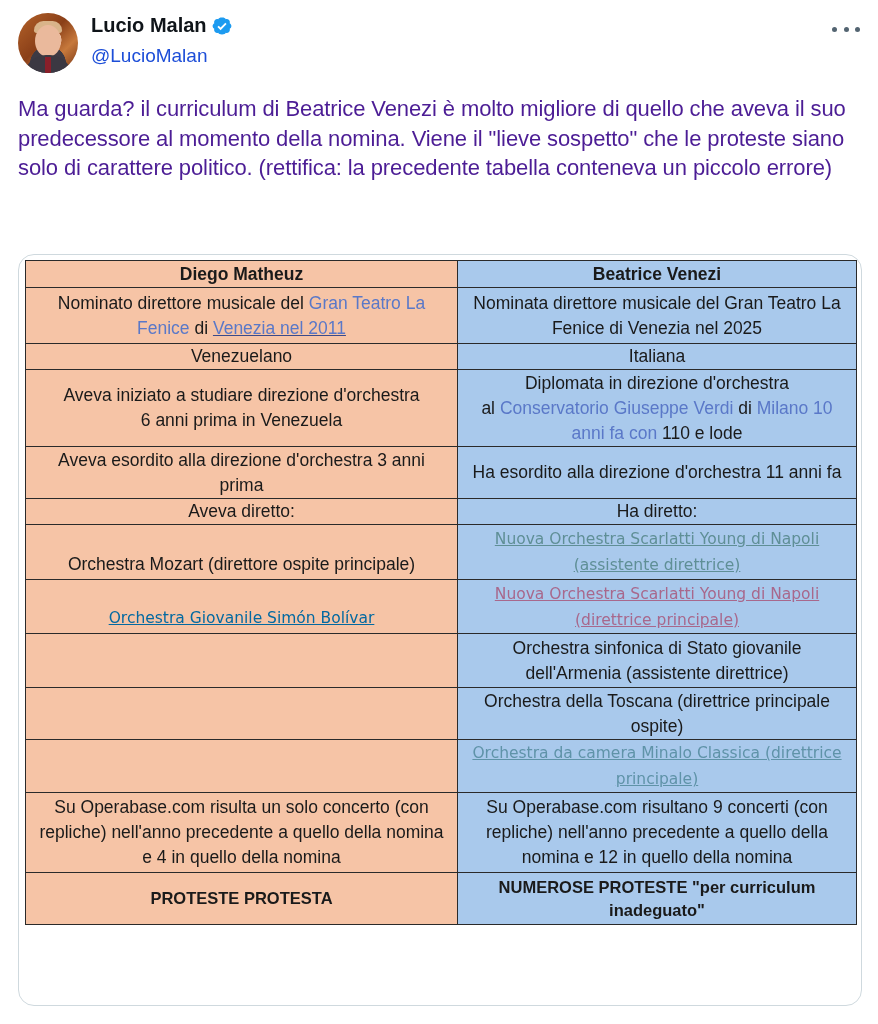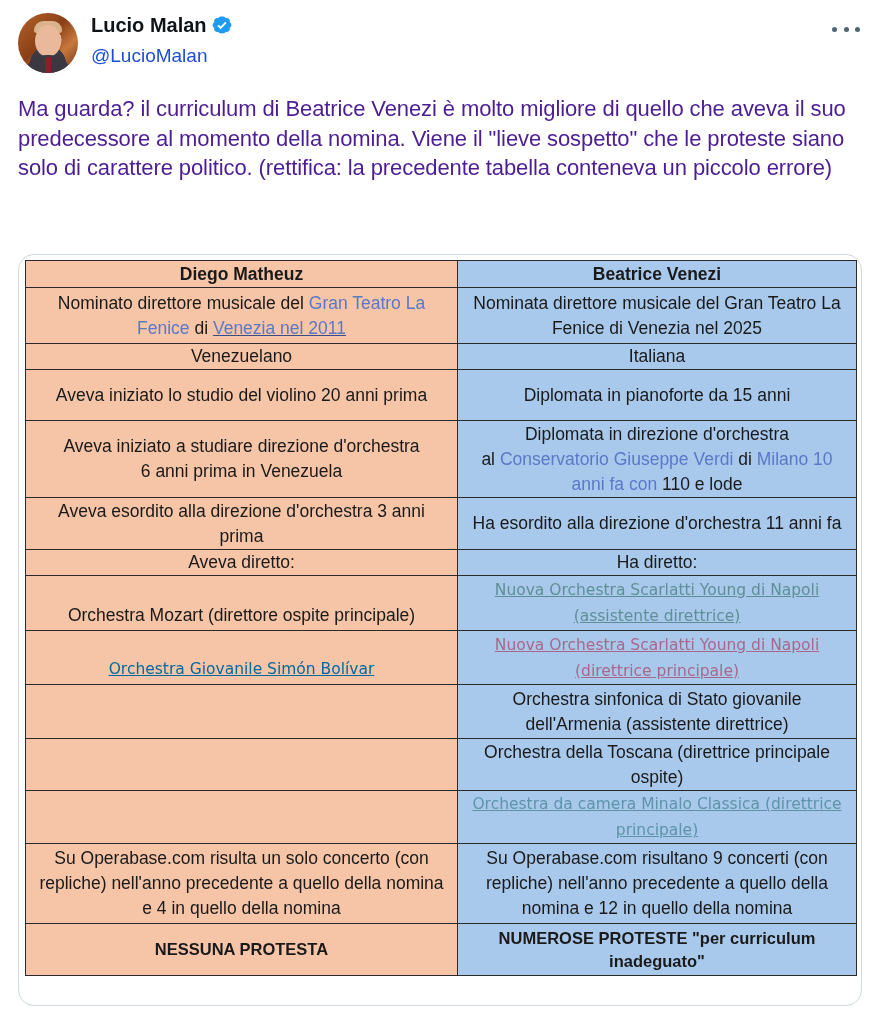--- a/index.html
+++ b/index.html
@@ -6,21 +6,21 @@
   body { width: 878px; height: 1024px; position: relative; overflow: hidden; font-family: "Liberation Sans", "DejaVu Sans", sans-serif; color: #0f1419; }
   .header { position: absolute; left: 0; top: 0; width: 878px; height: 80px; }
   .avatar { position: absolute; left: 18px; top: 13px; width: 60px; height: 60px; border-radius: 50%; overflow: hidden;
     background: radial-gradient(circle at 55% 45%, #f0c9b0 0 22%, transparent 23%),
                 radial-gradient(circle at 50% 85%, #3d3a44 0 30%, transparent 31%),
                 linear-gradient(135deg, #b5632a 0%, #8a3f18 45%, #c7793c 70%, #6e2d10 100%); }
   .avatar .face { position:absolute; left: 17px; top: 12px; width: 26px; height: 32px; border-radius: 50%; background: #eab99c; }
   .avatar .hair { position:absolute; left: 16px; top: 8px; width: 28px; height: 12px; border-radius: 14px 14px 4px 4px; background: #d9b48a; }
   .avatar .body { position:absolute; left: 6px; top: 42px; width: 48px; height: 30px; border-radius: 22px 22px 0 0; background: #3b3842; }
   .avatar .tie { position:absolute; left: 27px; top: 44px; width: 6px; height: 16px; background: #8a1f2a; }
-  .name-row { position: absolute; left: 91px; top: 14px; display: flex; gap: 4px; }
+  .name-row { position: absolute; left: 91px; top: 14px; display: flex; align-items: center; gap: 4px; }
   .name { font-weight: 700; font-size: 20px; color: #0f1419; }
   .verified { width: 22px; height: 22px; display: inline-block; }
   .handle { position: absolute; left: 91px; top: 45px; font-size: 19px; color: #1d4ed8; }
   .more { position: absolute; left: 832px; top: 20px; width: 28px; height: 18px; display: flex; align-items: center; justify-content: space-between; cursor: pointer; }
   .more span { width: 5px; height: 5px; border-radius: 50%; background: #536471; display: block; }
   .tweet-text { position: absolute; left: 18px; top: 94px; width: 850px; font-size: 22px; line-height: 29.5px; color: #4c1d95; letter-spacing: -0.1px; }
   .media { position: absolute; left: 18px; top: 254px; width: 842px; height: 750px; border: 1px solid #cfd9de; border-radius: 16px; overflow: hidden; background: #fff; }
   table.cmp { position: absolute; left: 6px; top: 5px; width: 832px; border-collapse: collapse; table-layout: fixed; font-family: "Liberation Sans", sans-serif; font-size: 17.5px; line-height: 25px; color: #1a1a1a; }
   table.cmp td { border: 1.5px solid #2a2a2a; text-align: center; vertical-align: middle; padding: 0 8px; overflow: hidden; }
   table.cmp td.l { background: #f6c4a6; width: 415px; }
@@ -68,24 +68,20 @@
       <td class="r">Beatrice Venezi</td>
     </tr>
     <tr style="height:56px">
       <td class="l"><span>Nominato direttore musicale del </span><span class="lnk">Gran Teatro La Fenice</span><span> di </span><span class="lnk" style="text-decoration:underline;text-decoration-color:#3b4a8a">Venezia nel 2011</span></td>
       <td class="r">Nominata direttore musicale del Gran Teatro La Fenice di Venezia nel 2025</td>
     </tr>
     <tr style="height:26px">
       <td class="l">Venezuelano</td>
       <td class="r">Italiana</td>
     </tr>
-    <tr style="height:51px">
-      <td class="l">Aveva iniziato lo studio del violino 20 anni prima</td>
-      <td class="r">Diplomata in pianoforte da 15 anni</td>
-    </tr>
     <tr style="height:77px">
       <td class="l" style="padding:0 32px">Aveva iniziato a studiare direzione d'orchestra 6 anni prima in Venezuela</td>
       <td class="r"><span>Diplomata in direzione d'orchestra</span><br><span>al </span><span class="lnk">Conservatorio Giuseppe Verdi</span><span> di </span><span class="lnk">Milano 10 anni fa con</span><span> 110 e lode</span></td>
     </tr>
     <tr style="height:52px">
       <td class="l">Aveva esordito alla direzione d'orchestra 3 anni prima</td>
       <td class="r">Ha esordito alla direzione d'orchestra 11 anni fa</td>
     </tr>
     <tr style="height:25px">
       <td class="l">Aveva diretto:</td>
@@ -109,18 +105,18 @@
     </tr>
     <tr style="height:53px">
       <td class="l"></td>
       <td class="r"><span class="ul-blue">Orchestra da camera Minalo Classica (direttrice principale)</span></td>
     </tr>
     <tr style="height:80px">
       <td class="l">Su Operabase.com risulta un solo concerto (con repliche) nell'anno precedente a quello della nomina e 4 in quello della nomina</td>
       <td class="r">Su Operabase.com risultano 9 concerti (con repliche) nell'anno precedente a quello della nomina e 12 in quello della nomina</td>
     </tr>
     <tr class="final" style="height:52px">
-      <td class="l">NESSUNA PROTESTA</td>
+      <td class="l">PROTESTE PROTESTA</td>
       <td class="r" style="padding:0 24px;line-height:23px">NUMEROSE PROTESTE "per curriculum inadeguato"</td>
     </tr>
   </tbody>
     </table>
 </div>
 
 </body></html>

